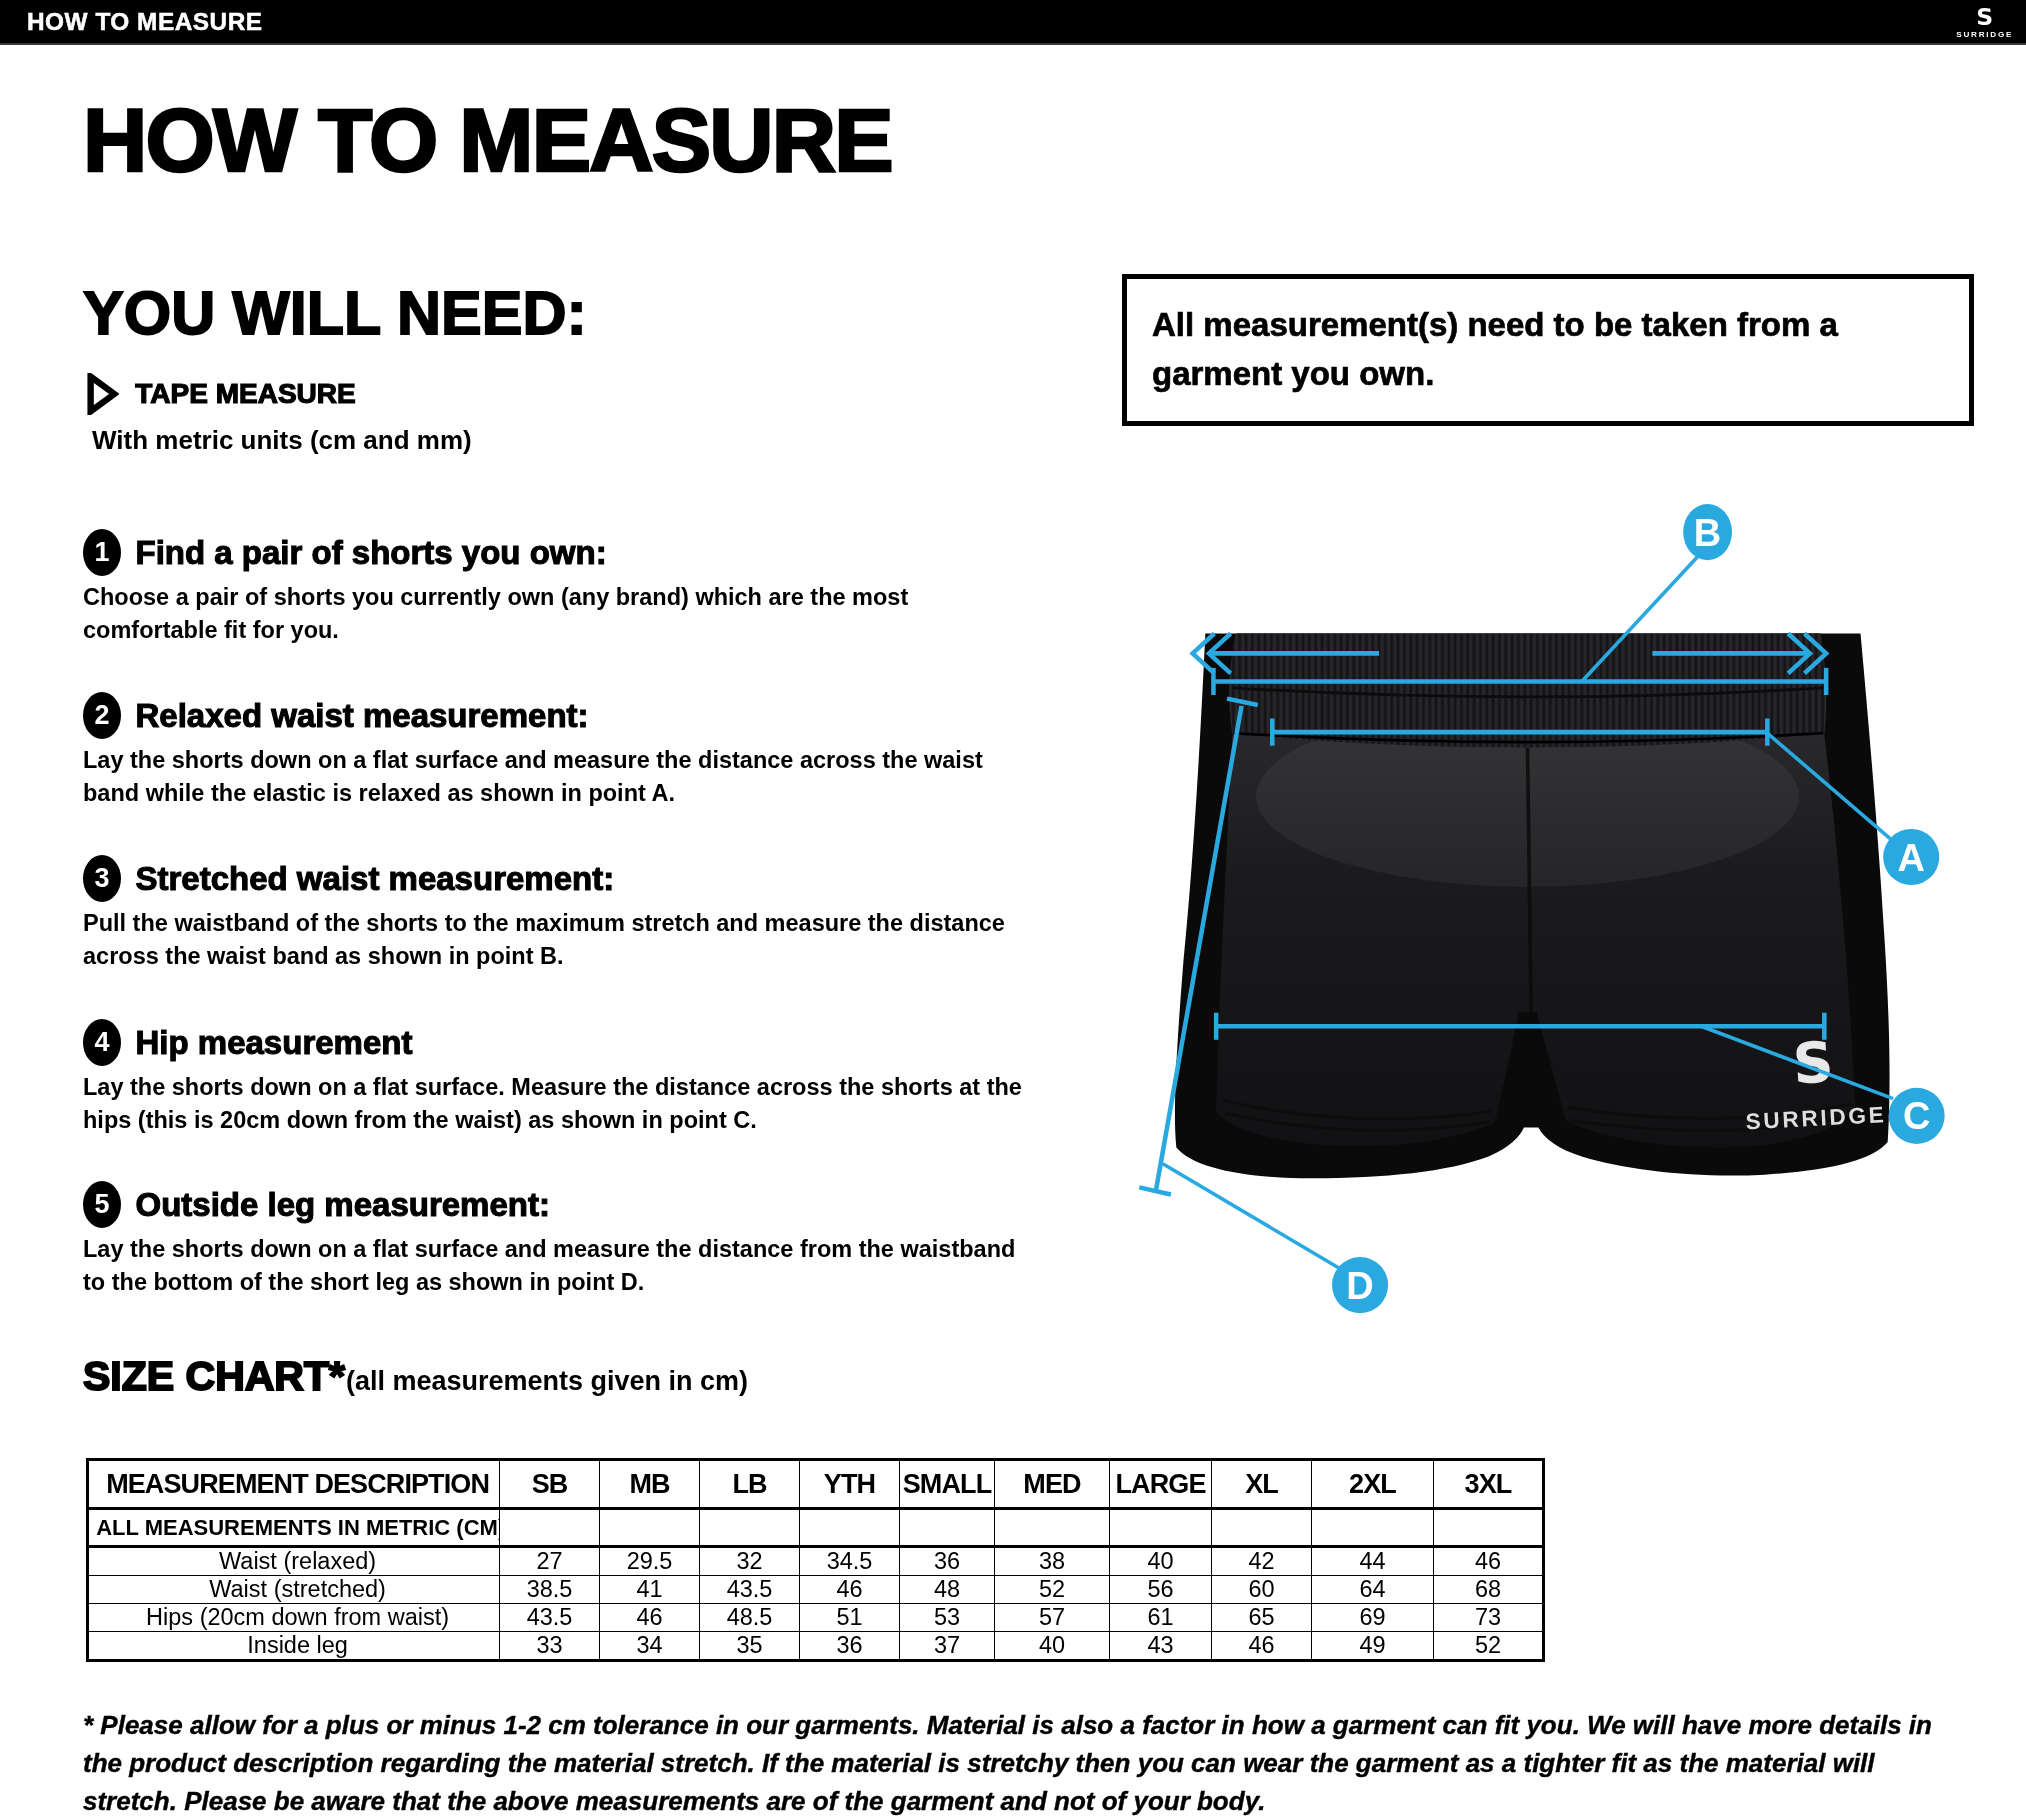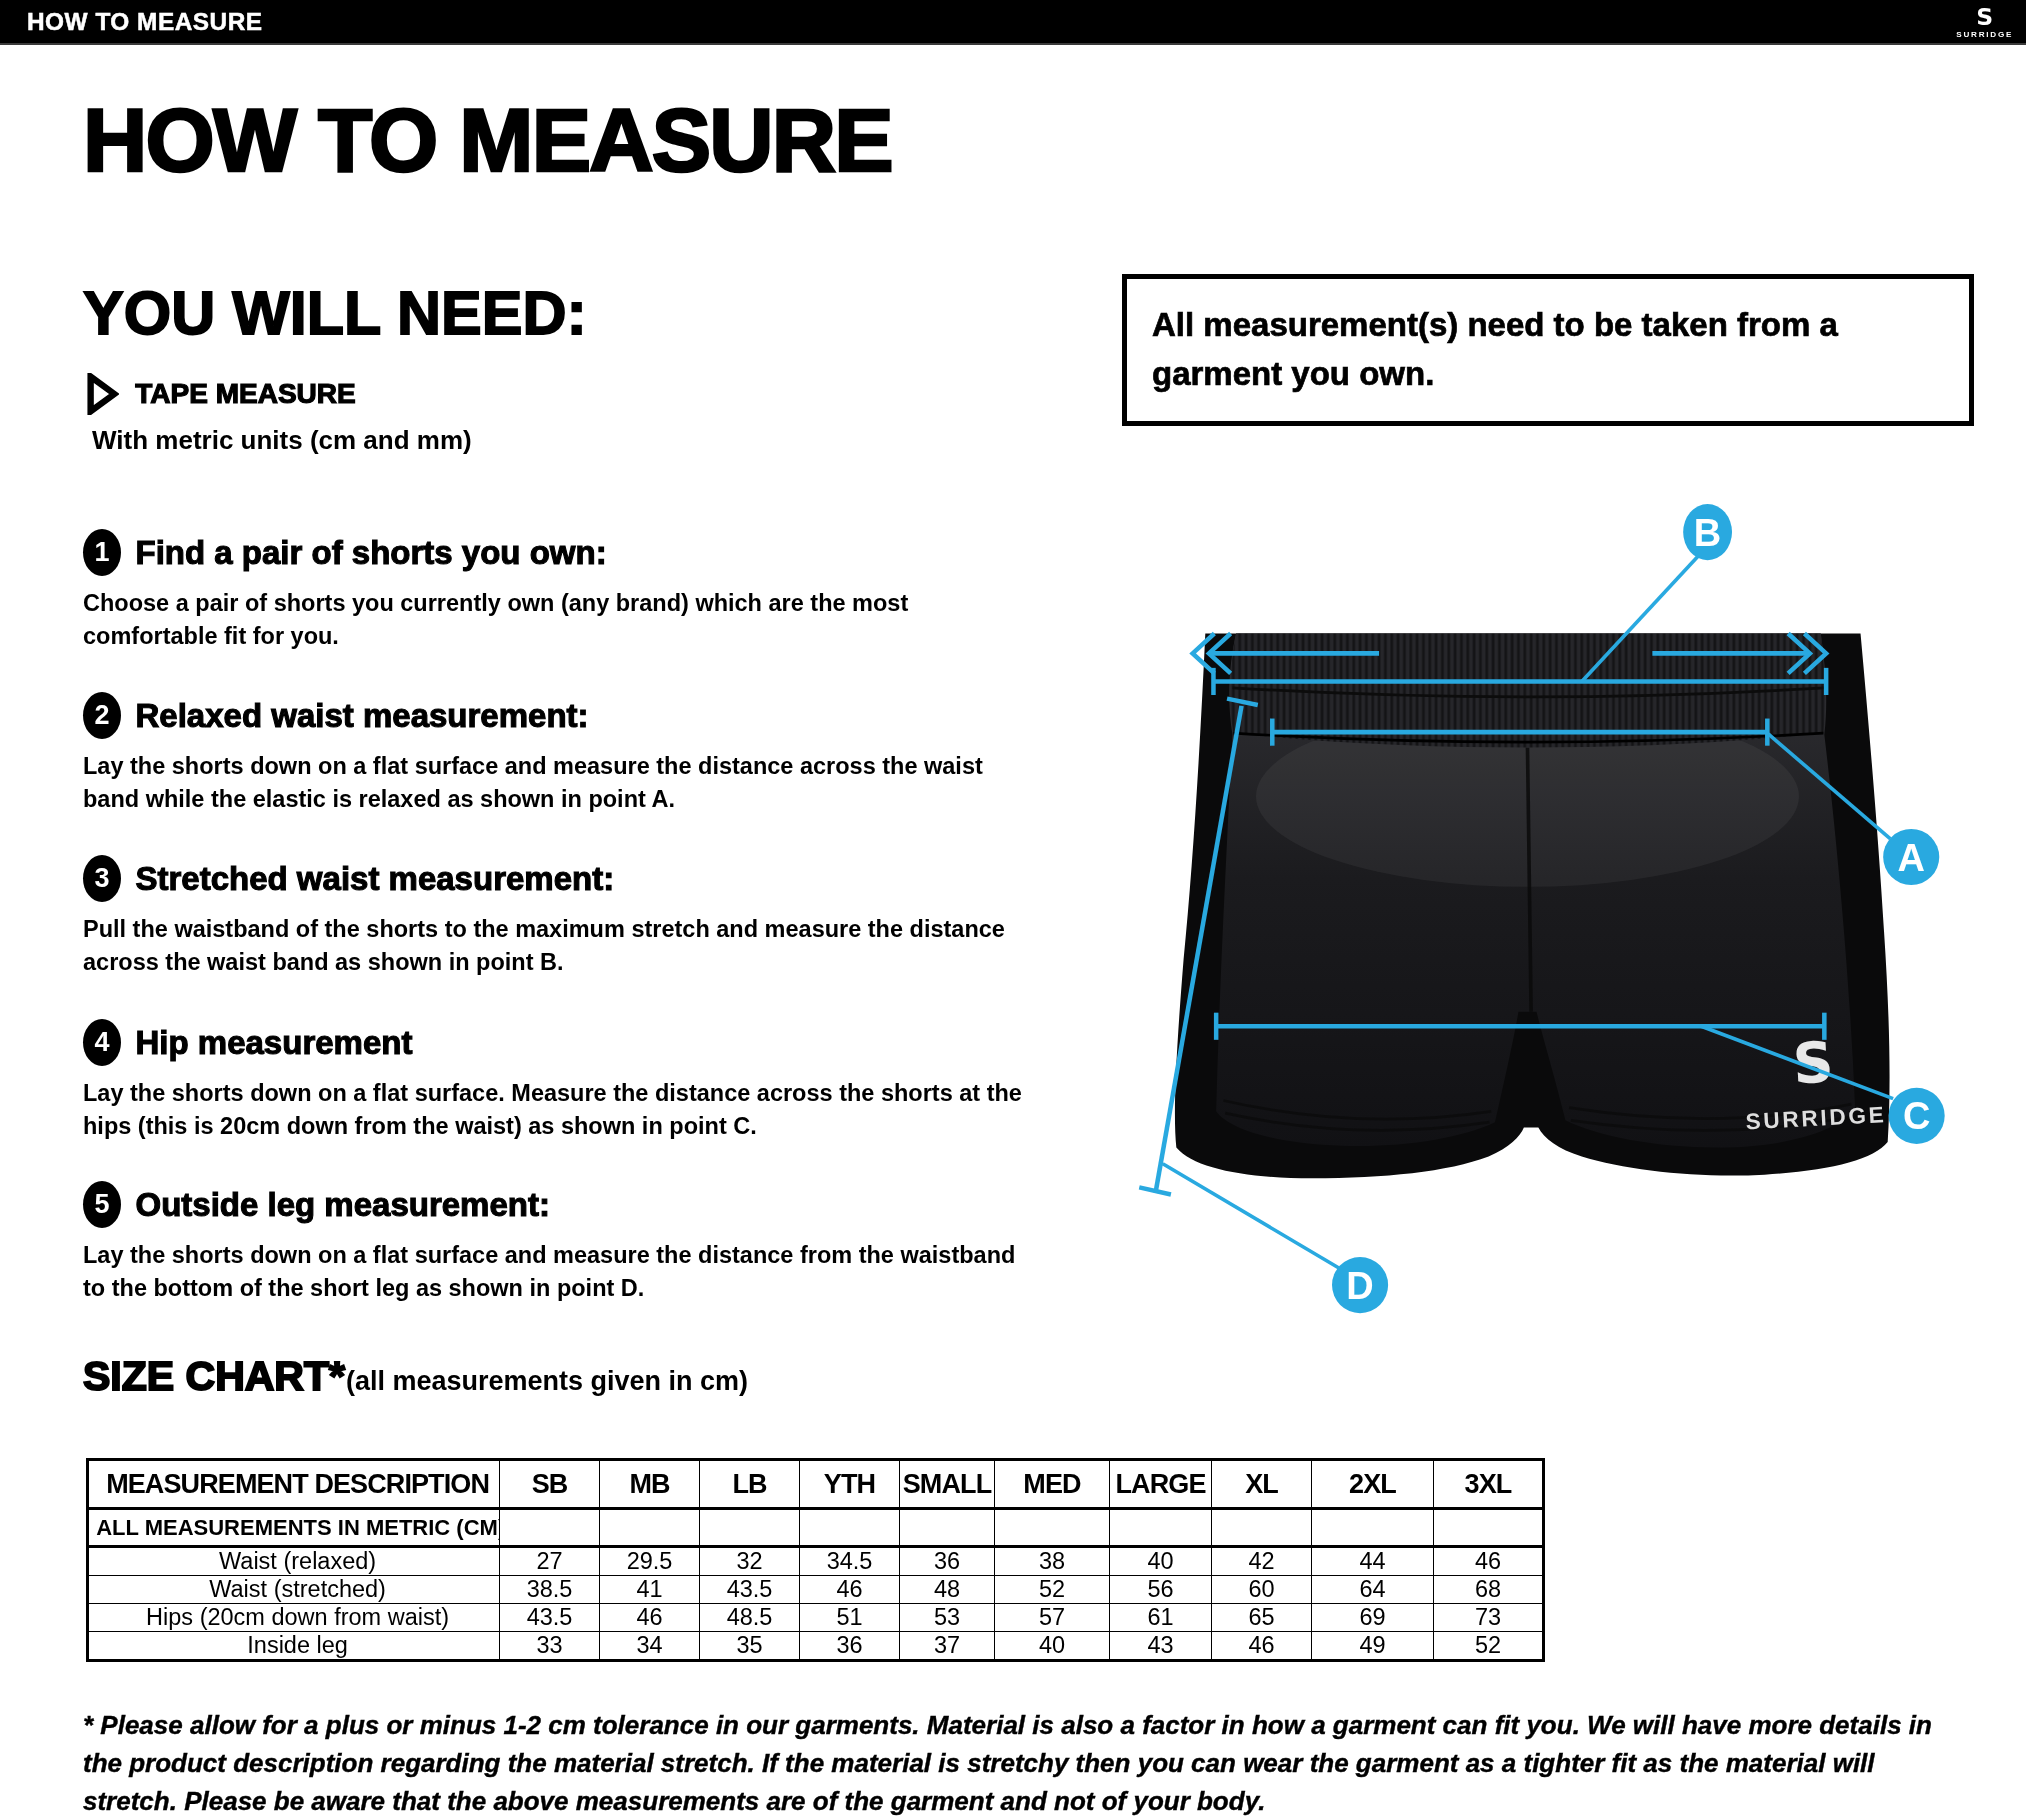--- a/index.html
+++ b/index.html
@@ -48,21 +48,21 @@
   
   .step { position:absolute; left:83px; width:959px; }
   .step-head { display:flex; align-items:center; gap:14.5px; }
   .step-num {
     width:38px; height:47px; border-radius:50%; background:#000; color:#fff;
     display:flex; align-items:center; justify-content:center;
     font-size:27px; font-weight:bold; flex:0 0 auto;
   }
   .step-title { font-size:33px; font-weight:bold; -webkit-text-stroke:1.1px #000; }
   .step-body {
-    margin-top:11px; font-size:23.5px; font-weight:bold; line-height:1.4;
+    margin-top:5px; font-size:23.5px; font-weight:bold; line-height:1.4;
   }
   
   .sizechart-head { position:absolute; left:83px; top:1353px; display:flex; align-items:baseline; }
   .sizechart-title { font-size:41px; font-weight:bold; -webkit-text-stroke:2px #000; }
   .sizechart-sub { font-size:27px; font-weight:bold; margin-left:1px; }
   table.size-table {
     position:absolute; left:86px; top:1458px; width:1454px;
     border-collapse:collapse; table-layout:fixed;
     border:3.6px solid #000;
   }

